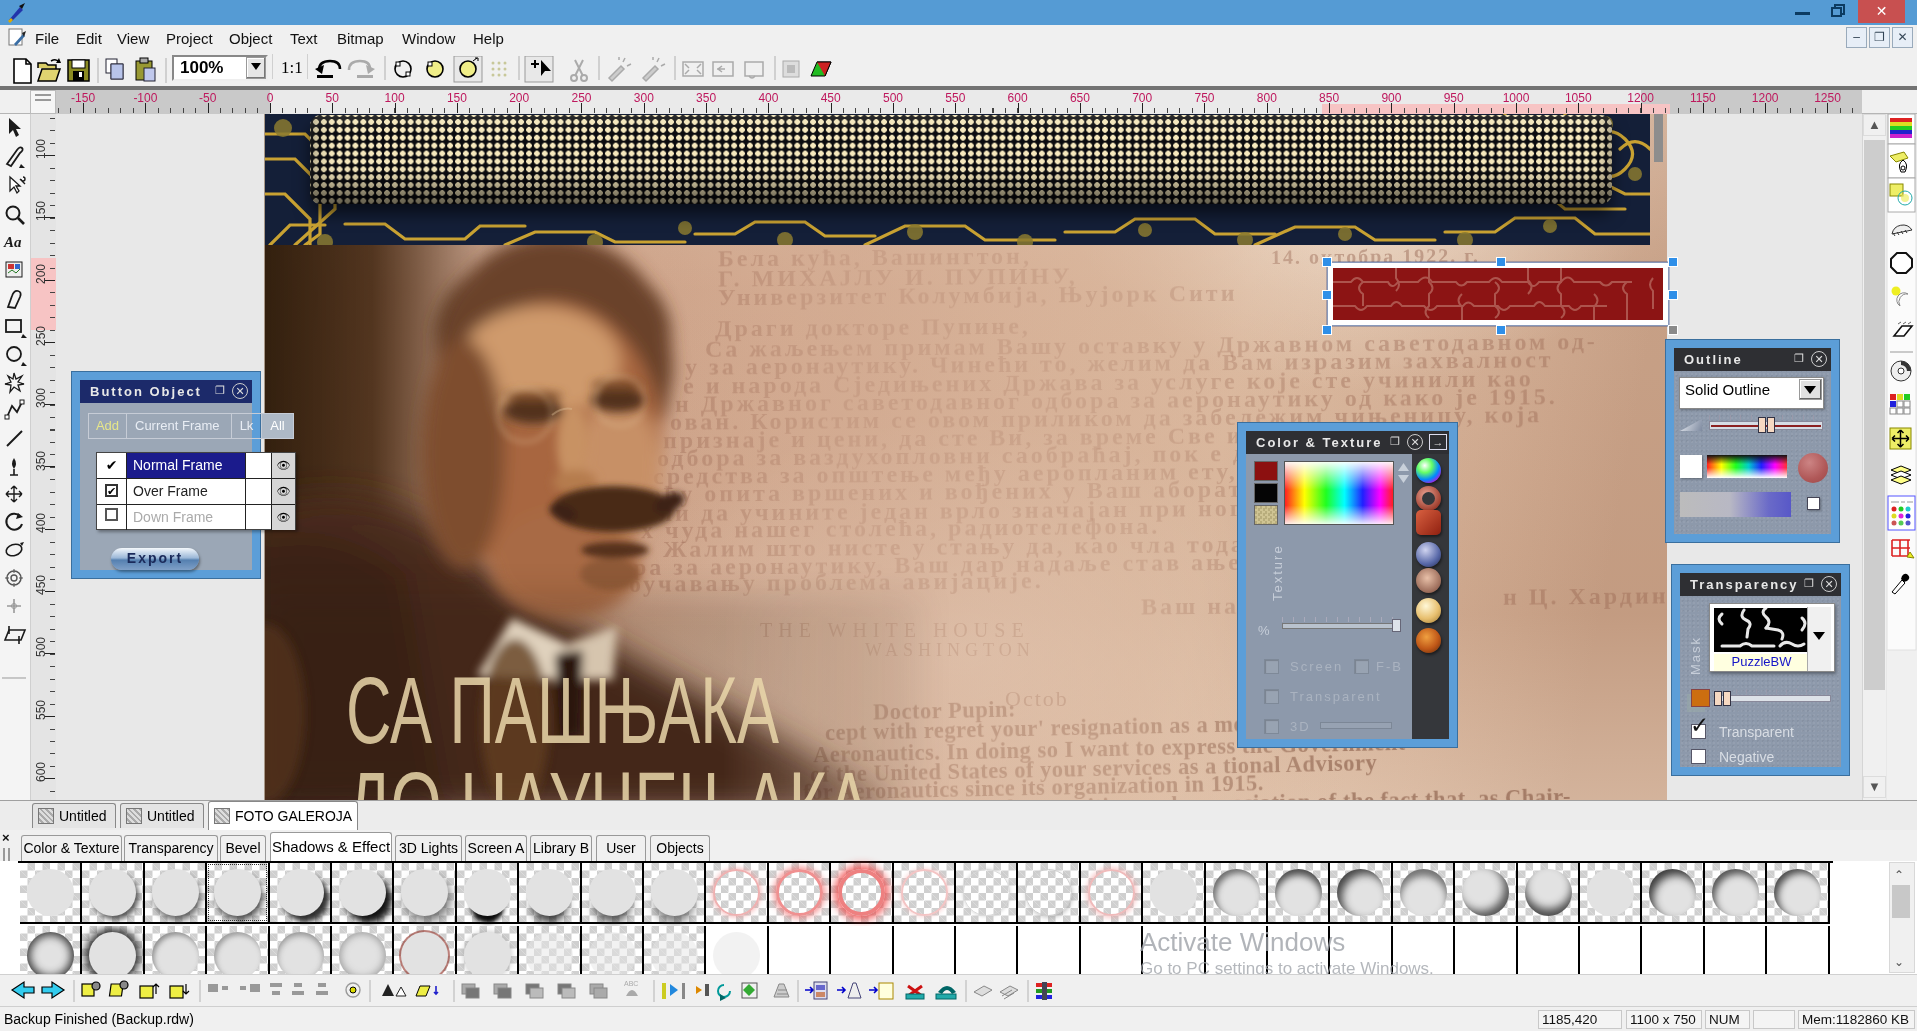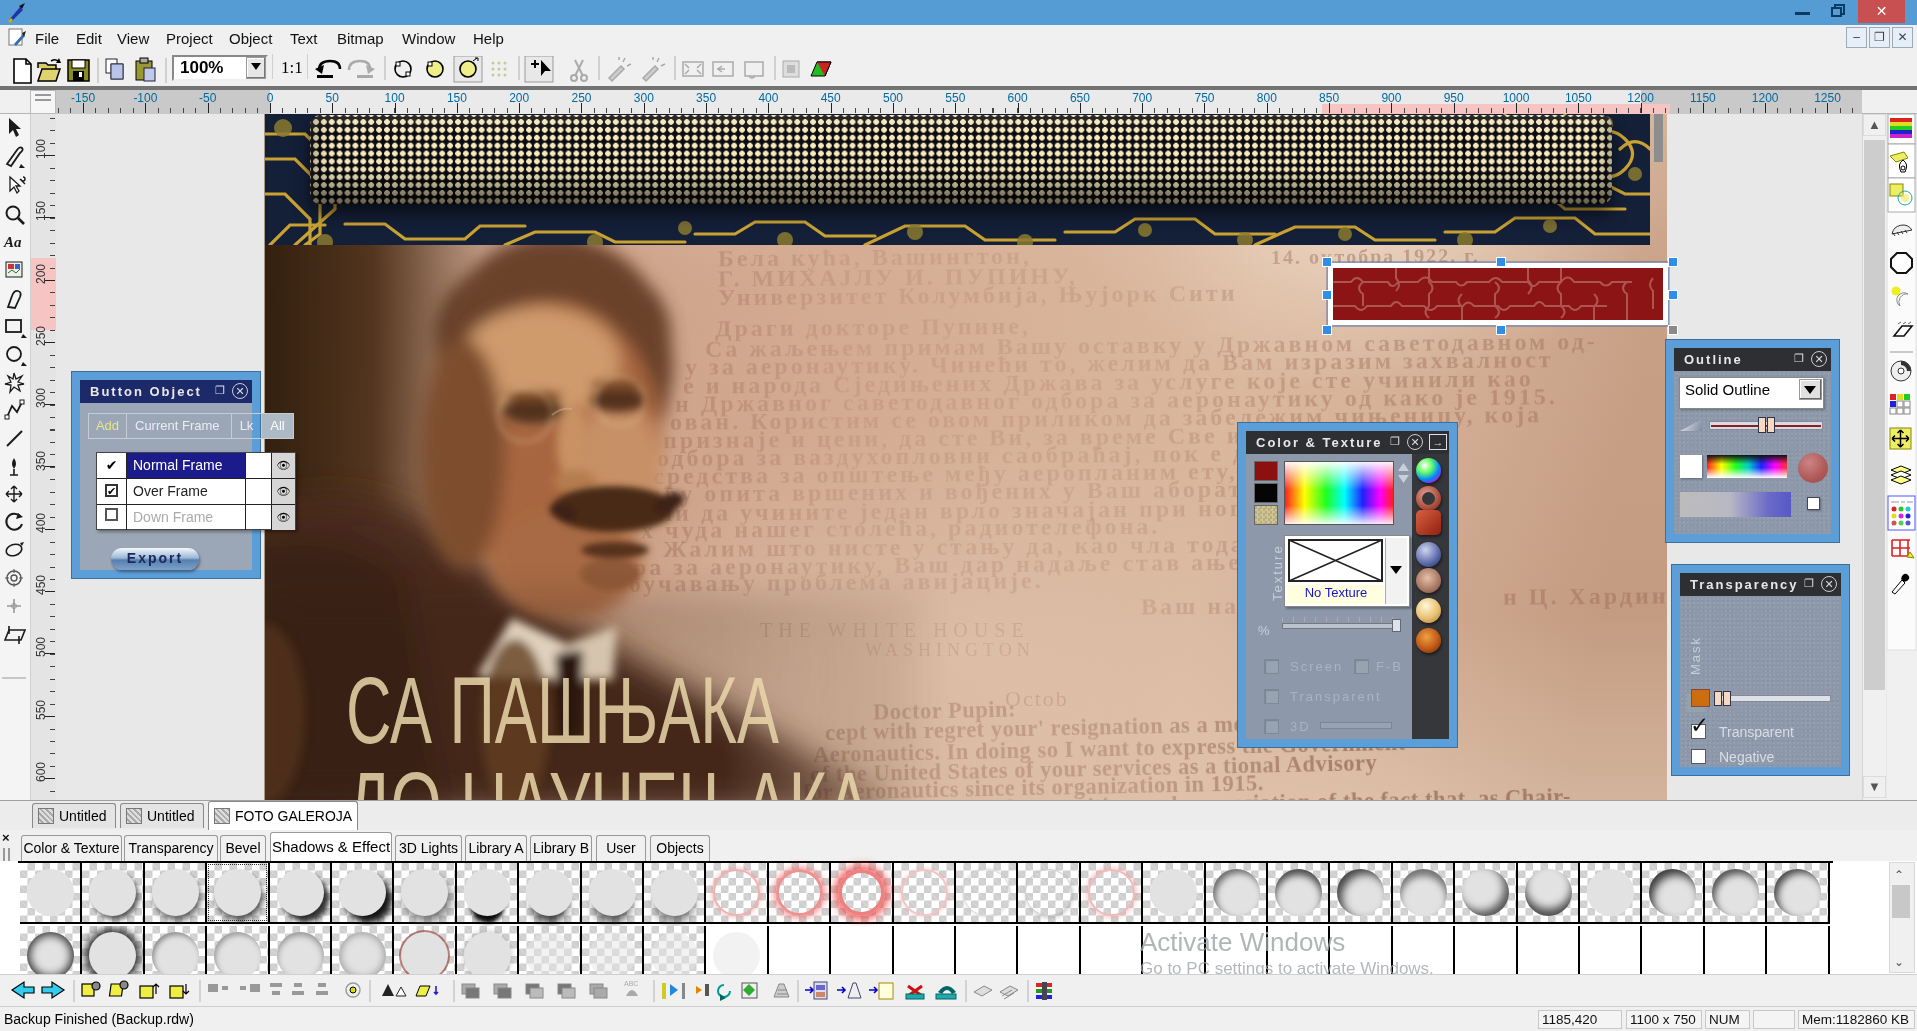--- a/index.html
+++ b/index.html
@@ -20,21 +20,21 @@
 #vsb{left:1862px;top:114px;width:24px;height:686px;background:#f0f0f0;border-left:1px solid #d5d5d5;}
 #righttools{left:1887px;top:114px;width:30px;height:686px;background:#f0f0f0;}
 
 #doctabs{left:0;top:800px;width:1917px;height:30px;background:#ececec;border-top:1px solid #a0a0a0;}
 #libtabs{left:0;top:830px;width:1917px;height:31px;background:#f0f0f0;}
 #grid{left:0;top:861px;width:1917px;height:113px;background:#ffffff;}
 #btoolbar{left:0;top:974px;width:1917px;height:32px;background:#f0f0f0;border-top:1px solid #d0d0d0;}
 #statusbar{left:0;top:1006px;width:1917px;height:25px;background:#f0f0f0;border-top:1px solid #cfcfcf;font-size:14px;color:#111;}
 .sfield{position:absolute;top:3px;height:19px;border:1px solid #c8c8c8;background:#f4f4f4;font-size:13.5px;padding:1px 3px;white-space:nowrap;overflow:hidden;}
 .mdib{top:2px;width:21px;height:21px;background:#e7eef7;border:1px solid #9ab;color:#345;font-size:12px;text-align:center;line-height:19px;}
-.rnum{position:absolute;top:1px;font-size:12px;color:#0369a1;transform:translateX(-50%);}
+.rnum{position:absolute;top:1px;font-size:12px;color:#be185d;transform:translateX(-50%);}
 .vnum{position:absolute;left:3px;font-size:12px;color:#333;writing-mode:vertical-rl;transform:rotate(180deg);}
 .tick-min{position:absolute;bottom:1px;height:5px;width:100%;background:repeating-linear-gradient(to right,#444 0 1px,transparent 1px 12.46px);}
 .tick-maj{position:absolute;bottom:1px;height:10px;width:100%;background:repeating-linear-gradient(to right,#222 0 1px,transparent 1px 62.3px);}
 .vtick-min{position:absolute;right:1px;width:5px;height:100%;background:repeating-linear-gradient(to bottom,#444 0 1px,transparent 1px 12.46px);}
 .vtick-maj{position:absolute;right:1px;width:10px;height:100%;background:repeating-linear-gradient(to bottom,#222 0 1px,transparent 1px 62.3px);}
 .dlg{padding:8px;background:#5c9ed8;box-shadow:0 0 0 1px #3a6f9e;}
 .dlg-in{position:relative;width:100%;height:100%;background:#8d99ab;background-image:radial-gradient(rgba(255,255,255,.06) 1px,transparent 1px),radial-gradient(rgba(0,0,0,.05) 1px,transparent 1px);background-size:4px 4px,5px 5px;}
 .dlg-title{position:relative;height:23px;background:#2e2f33;color:#e8e8e8;font-size:13px;font-weight:bold;letter-spacing:2px;padding:4px 0 0 10px;white-space:nowrap;}
 .ticon{position:absolute;top:3px;right:24px;width:16px;height:16px;color:#ddd;font-size:11px;text-align:center;line-height:15px;font-weight:normal;letter-spacing:0;}
 .tx{right:4px;border:1px solid #ccc;border-radius:50%;}
@@ -618,29 +618,20 @@
  <div class="dlg-in" style="background:#8d99ab">
   <div class="dlg-title"><span>Color &amp; Texture</span><span class="ticon" style="right:46px">❐</span><span class="ticon tx" style="right:26px">✕</span><span class="ticon" style="right:2px;border:1px solid #dde;border-radius:0;width:18px;line-height:14px">→</span></div>
   <div class="abs" style="left:166px;top:23px;width:37px;height:285px;background:#35373b"></div>
   <div class="abs" style="left:8px;top:30px;width:24px;height:20px;background:#8c1010;border:1px solid #666"></div>
   <div class="abs" style="left:8px;top:52px;width:24px;height:20px;background:#050505;border:1px solid #666"></div>
   <div class="abs" style="left:8px;top:74px;width:24px;height:20px;background:repeating-conic-gradient(#cfc493 0 25%,#b8ad7c 0 50%);background-size:5px 5px;border:1px solid #666"></div>
   <div class="abs" style="left:38px;top:30px;width:110px;height:64px;border:1px solid #555;background:linear-gradient(to bottom,rgba(255,255,255,.95),rgba(255,255,255,0) 45%,rgba(255,255,255,0) 70%,rgba(255,255,255,.9)),linear-gradient(to right,#ff2020,#ffff00 18%,#20ff20 38%,#00ffff 55%,#2020ff 72%,#ff00ff 88%,#ff2020)"></div>
   <div class="abs" style="left:152px;top:32px;width:11px;height:8px;background:#c8d0da;clip-path:polygon(50% 0,0 100%,100% 100%)"></div>
   <div class="abs" style="left:152px;top:44px;width:11px;height:8px;background:#c8d0da;clip-path:polygon(0 0,100% 0,50% 100%)"></div>
   <div class="abs" style="left:24px;top:110px;color:#c6cdd8;font-size:13px;letter-spacing:2px;writing-mode:vertical-rl;transform:rotate(180deg);height:64px;text-align:center">Texture</div>
-  <div class="abs" style="left:38px;top:104px;width:126px;height:72px;background:#fff;border:1px solid #888;box-shadow:2px 2px 2px rgba(0,0,0,.3)">
-   <svg width="96" height="44" style="position:absolute;left:3px;top:3px">
-            <rect x="1" y="1" width="93" height="41" fill="#fff" stroke="#222" stroke-width="2"></rect>
-            <path d="M1,1 L94,42 M94,1 L1,42" stroke="#222" stroke-width="1.5"></path>
-          </svg>
-   <div style="position:absolute;left:3px;top:49px;width:96px;height:19px;background:#ffffe0;color:#1515c8;font-size:13px;text-align:center">No Texture</div>
-   <div style="position:absolute;right:2px;top:2px;width:22px;height:66px;background:#f2f2f2;border-left:1px solid #aaa"></div>
-   <div style="position:absolute;right:7px;top:30px;width:0;height:0;border-left:6px solid transparent;border-right:6px solid transparent;border-top:8px solid #000"></div>
-  </div>
   <div class="abs" style="left:12px;top:192px;color:#c6cdd8;font-size:13px">%</div>
   <div class="abs" style="left:36px;top:192px;width:118px;height:6px;background:#b9c2cd;border:1px solid #777;box-shadow:0 -4px 0 -1px transparent"></div>
   <div class="abs" style="left:36px;top:186px;width:118px;height:5px;background:repeating-linear-gradient(to right,#aab 0 1px,transparent 1px 11px)"></div>
   <div class="abs" style="left:146px;top:188px;width:9px;height:13px;background:#dde3ea;border:1px solid #667"></div>
   <div class="abs dchk" style="left:18px;top:228px"></div>
         <div class="abs dlbl" style="left:44px;top:228px">Screen</div>
   <div class="abs dchk" style="left:108px;top:228px"></div>
         <div class="abs dlbl" style="left:130px;top:228px">F-B</div>
   <div class="abs dchk" style="left:18px;top:258px"></div>
         <div class="abs dlbl" style="left:44px;top:258px">Transparent</div>
@@ -679,20 +670,38 @@
   <div class="abs" style="left:124px;top:105px;width:30px;height:30px;border-radius:50%;background:radial-gradient(circle at 38% 32%,#cc8484,#b05858 60%,#9a4848)"></div>
   <div class="abs" style="left:6px;top:144px;width:111px;height:25px;background:linear-gradient(to right,#bcbcbc,#b8b8c4 45%,#6a6ac8 80%,#5858c8)"></div>
   <div class="abs" style="left:133px;top:149px;width:13px;height:13px;background:#fff;border:1px solid #445;box-shadow:1px 1px 2px rgba(0,0,0,.3)"></div>
  </div>
 </div>
 
 <div class="abs dlg" style="left:1672px;top:565px;width:177px;height:210px">
  <div class="dlg-in">
   <div class="dlg-title"><span>Transparency</span><span class="ticon">❐</span><span class="ticon tx">✕</span></div>
   <div class="abs" style="left:8px;top:42px;color:#c6cdd8;font-size:13px;letter-spacing:2px;writing-mode:vertical-rl;transform:rotate(180deg);height:60px">Mask</div>
+  <div class="abs" style="left:29px;top:30px;width:126px;height:69px;background:#fff;border:1px solid #888;box-shadow:1px 2px 3px rgba(0,0,0,.35)">
+   <div style="position:absolute;left:4px;top:4px;width:95px;height:44px;background:#000;overflow:hidden">
+    <svg width="95" height="44" viewBox="0 0 95 44">
+              <g stroke="#e8e8e8" stroke-width="3" fill="none" stroke-linecap="round">
+     <path d="M8,6 q-6,5 0,10"></path>
+                <path d="M30,2 q-5,7 2,10 q7,3 2,9 l-1,8"></path>
+                <path d="M52,20 q6,-6 0,-11 q-6,-5 0,-9"></path>
+                <path d="M52,20 l12,2 q7,2 4,9"></path>
+                <path d="M8,38 h18 q6,-5 12,0 h22"></path>
+                <path d="M66,38 q5,-6 12,-2 q6,4 12,0"></path>
+                <path d="M88,10 q6,5 0,12"></path>
+    </g>
+            </svg>
+   </div>
+   <div style="position:absolute;left:4px;top:50px;width:95px;height:17px;background:#ffffe0;color:#1515c8;font-size:13px;text-align:center;line-height:16px">PuzzleBW</div>
+   <div style="position:absolute;right:3px;top:3px;width:24px;height:64px;background:#f0f0f0;border-left:1px solid #aaa"></div>
+   <div style="position:absolute;right:9px;top:28px;width:0;height:0;border-left:6px solid transparent;border-right:6px solid transparent;border-top:8px solid #000"></div>
+  </div>
   <div class="abs" style="left:7px;top:121px;width:18px;height:18px;background:#9aa;opacity:.6"></div>
   <div class="abs" style="left:11px;top:116px;width:19px;height:18px;background:#cc6e10;border:1px solid #844"></div>
   <div class="abs" style="left:36px;top:122px;width:115px;height:7px;background:#dde2e8;border:1px solid #889"></div>
   <div class="abs" style="left:36px;top:116px;width:115px;height:5px;background:repeating-linear-gradient(to right,#99a 0 1px,transparent 1px 10px)"></div>
   <div class="abs" style="left:34px;top:118px;width:8px;height:15px;background:#f6d9c2;border:1px solid #334"></div>
   <div class="abs" style="left:43px;top:118px;width:8px;height:15px;background:#f6d9c2;border:1px solid #334"></div>
   <div class="abs" style="left:11px;top:151px;width:15px;height:15px;background:#fff;border:1px solid #556"></div>
   <div class="abs" style="left:10px;top:139px;font-size:23px;color:#111">✓</div>
   <div class="abs" style="left:39px;top:151px;color:#d8dde4;font-size:14px">Transparent</div>
   <div class="abs" style="left:11px;top:176px;width:15px;height:15px;background:#fff;border:1px solid #556"></div>
@@ -705,21 +714,21 @@
  <div class="dtab active" style="left:208px;width:150px"><span class="dticon"></span>FOTO GALEROJA</div>
 </div>
 <div class="abs" id="libtabs">
  <div class="abs" style="left:2px;top:2px;width:12px;height:12px;font-size:13px;font-weight:bold;color:#111;line-height:11px">×</div>
  <div class="abs" style="left:3px;top:18px;width:7px;height:30px;background:repeating-linear-gradient(to right,#999 0 2px,#f0f0f0 2px 5px)"></div>
  <div class="ltab" style="left:21px;width:101px">Color &amp; Texture</div>
  <div class="ltab" style="left:124px;width:94px">Transparency</div>
  <div class="ltab" style="left:220px;width:46px">Bevel</div>
  <div class="ltab active" style="left:270px;width:122px">Shadows &amp; Effect</div>
  <div class="ltab" style="left:395px;width:67px">3D Lights</div>
- <div class="ltab" style="left:465px;width:62px">Library A</div>
+ <div class="ltab" style="left:465px;width:62px">Screen A</div>
  <div class="ltab" style="left:530px;width:62px">Library B</div>
  <div class="ltab" style="left:596px;width:50px">User</div>
  <div class="ltab" style="left:650px;width:60px">Objects</div>
 </div>
 <div class="abs" id="grid">
       <div class="abs" style="left:18px;top:0;width:1815px;height:2px;background:#000"></div>
       <div id="cells">
         <div style="position:absolute;left:20.0px;top:2px;width:62.4px;height:61px;border-right:2px solid #000;border-bottom:2px solid #000;background-image:linear-gradient(45deg,#cfcfcf 25%,transparent 25%,transparent 75%,#cfcfcf 75%),linear-gradient(45deg,#cfcfcf 25%,transparent 25%,transparent 75%,#cfcfcf 75%);background-size:15px 15px;background-position:0 0,7.5px 7.5px;background-color:#fff;">
           <div style="position:absolute;left:7px;top:6px;width:47px;height:47px;border-radius:50%;background:#e2e2e2;box-shadow:0 0 0 rgba(0,0,0,0)"></div>
         </div>

